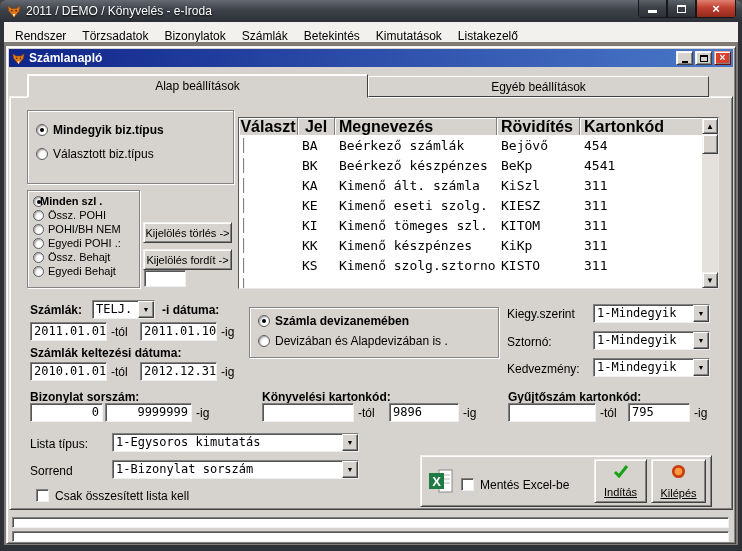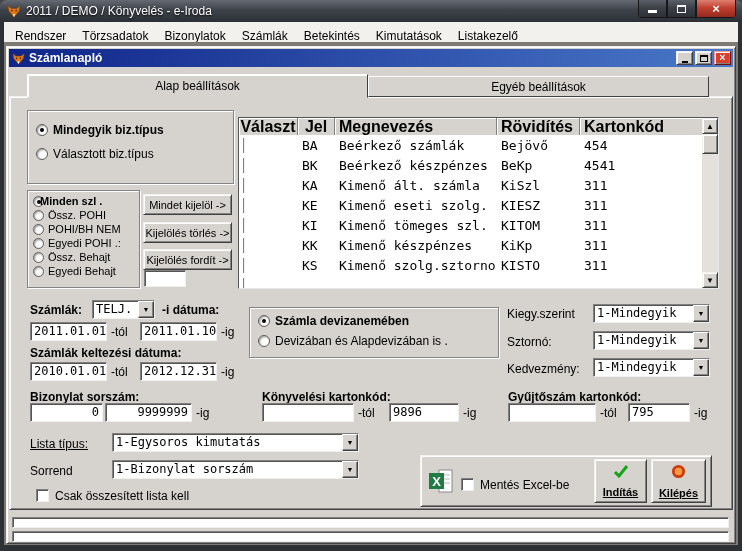--- a/index.html
+++ b/index.html
@@ -69,21 +69,21 @@
   .td.c2{width:162px;}
   .td.c3{width:83px;}
   .td.c4{flex:1;}
   .rowcb{position:relative;width:13px;height:13px;margin-left:4px;background:#fff;border:1px solid;border-color:#808080 #f0f0f0 #f0f0f0 #808080;box-shadow:inset 1px 1px 0 #555;}
   .vscroll{position:absolute;left:702px;top:118px;width:16px;height:170px;background:#e4e1dc;z-index:6;}
   .sc-btn{position:absolute;left:0;width:16px;height:16px;display:flex;align-items:center;justify-content:center;font-size:8px;}
   .sc-thumb{position:absolute;left:0;top:16px;width:16px;height:20px;}
 
   .status{position:absolute;background:#fff;border:1px solid;border-color:#808080 #f0f0f0 #f0f0f0 #808080;box-shadow:inset 1px 1px 0 #555;}
 
-  .action-btn{position:absolute;display:flex;flex-direction:column;align-items:center;justify-content:center;gap:8px;font-size:11px;font-weight:bold;}
+  .action-btn{position:absolute;display:flex;flex-direction:column;align-items:center;justify-content:center;gap:8px;font-size:11px;}
   .action-btn .cap{text-decoration:underline;}
 </style>
 </head>
 <body>
 
 <div class="screen">
 
   <div class="os-titlebar">
     <span style="display:inline-flex">
       <svg width="14" height="14" viewBox="0 0 16 16">
@@ -162,21 +162,20 @@
   <span class="radio" style="left:33px;top:224px;width:11px;height:11px;"></span>
   <span class="lbl sm" style="left:48px;top:223px;">POHI/BH NEM</span>
   <span class="radio" style="left:33px;top:238px;width:11px;height:11px;"></span>
   <span class="lbl sm" style="left:48px;top:237px;">Egyedi POHI .:</span>
   <span class="radio" style="left:33px;top:252px;width:11px;height:11px;"></span>
   <span class="lbl sm" style="left:48px;top:251px;">Össz. Behajt</span>
   <span class="radio" style="left:33px;top:266px;width:11px;height:11px;"></span>
   <span class="lbl sm" style="left:48px;top:265px;">Egyedi Behajt</span>
   <div class="fld" style="left:144px;top:270px;width:42px;height:17px;"></div>
 
-  <div class="pbtn raised" style="left:143px;top:194px;width:89px;height:21px;">Mindet kijelöl -&gt;</div>
   <div class="pbtn raised" style="left:143px;top:222px;width:89px;height:21px;">Kijelölés törlés -&gt;</div>
   <div class="pbtn raised" style="left:143px;top:249px;width:89px;height:21px;">Kijelölés fordít -&gt;</div>
 
   <div class="tablewrap">
     <div class="thead">
       <span class="th c0">Választ</span>
       <span class="th c1">Jel</span>
       <span class="th c2">Megnevezés</span>
       <span class="th c3">Rövidítés</span>
       <span class="th c4">Kartonkód</span>
@@ -295,21 +294,21 @@
   <span class="lbl" style="left:358px;top:406px;">-tól</span>
   <div class="fld" style="left:389px;top:403px;width:70px;height:19px;">9896</div>
   <span class="lbl" style="left:463px;top:406px;">-ig</span>
 
   <span class="lbl b" style="left:508px;top:390px;">Gyűjtőszám kartonkód:</span>
   <div class="fld" style="left:508px;top:403px;width:88px;height:19px;"></div>
   <span class="lbl" style="left:600px;top:406px;">-tól</span>
   <div class="fld" style="left:628px;top:403px;width:62px;height:19px;">795</div>
   <span class="lbl" style="left:694px;top:406px;">-ig</span>
 
-  <span class="lbl" style="left:30px;top:437px;text-decoration:underline;">Lista típus:</span>
+  <span class="lbl" style="left:30px;top:437px;">Lista típus:</span>
   <div class="combo" style="left:112px;top:433px;width:247px;height:19px;">
     <span class="val">1-Egysoros kimutatás</span>
     <span class="arrow">▼</span>
   </div>
   <span class="lbl" style="left:30px;top:464px;">Sorrend</span>
   <div class="combo" style="left:112px;top:460px;width:247px;height:19px;">
     <span class="val">1-Bizonylat sorszám</span>
     <span class="arrow">▼</span>
   </div>
   <span class="cb" style="left:36px;top:489px;"></span>

